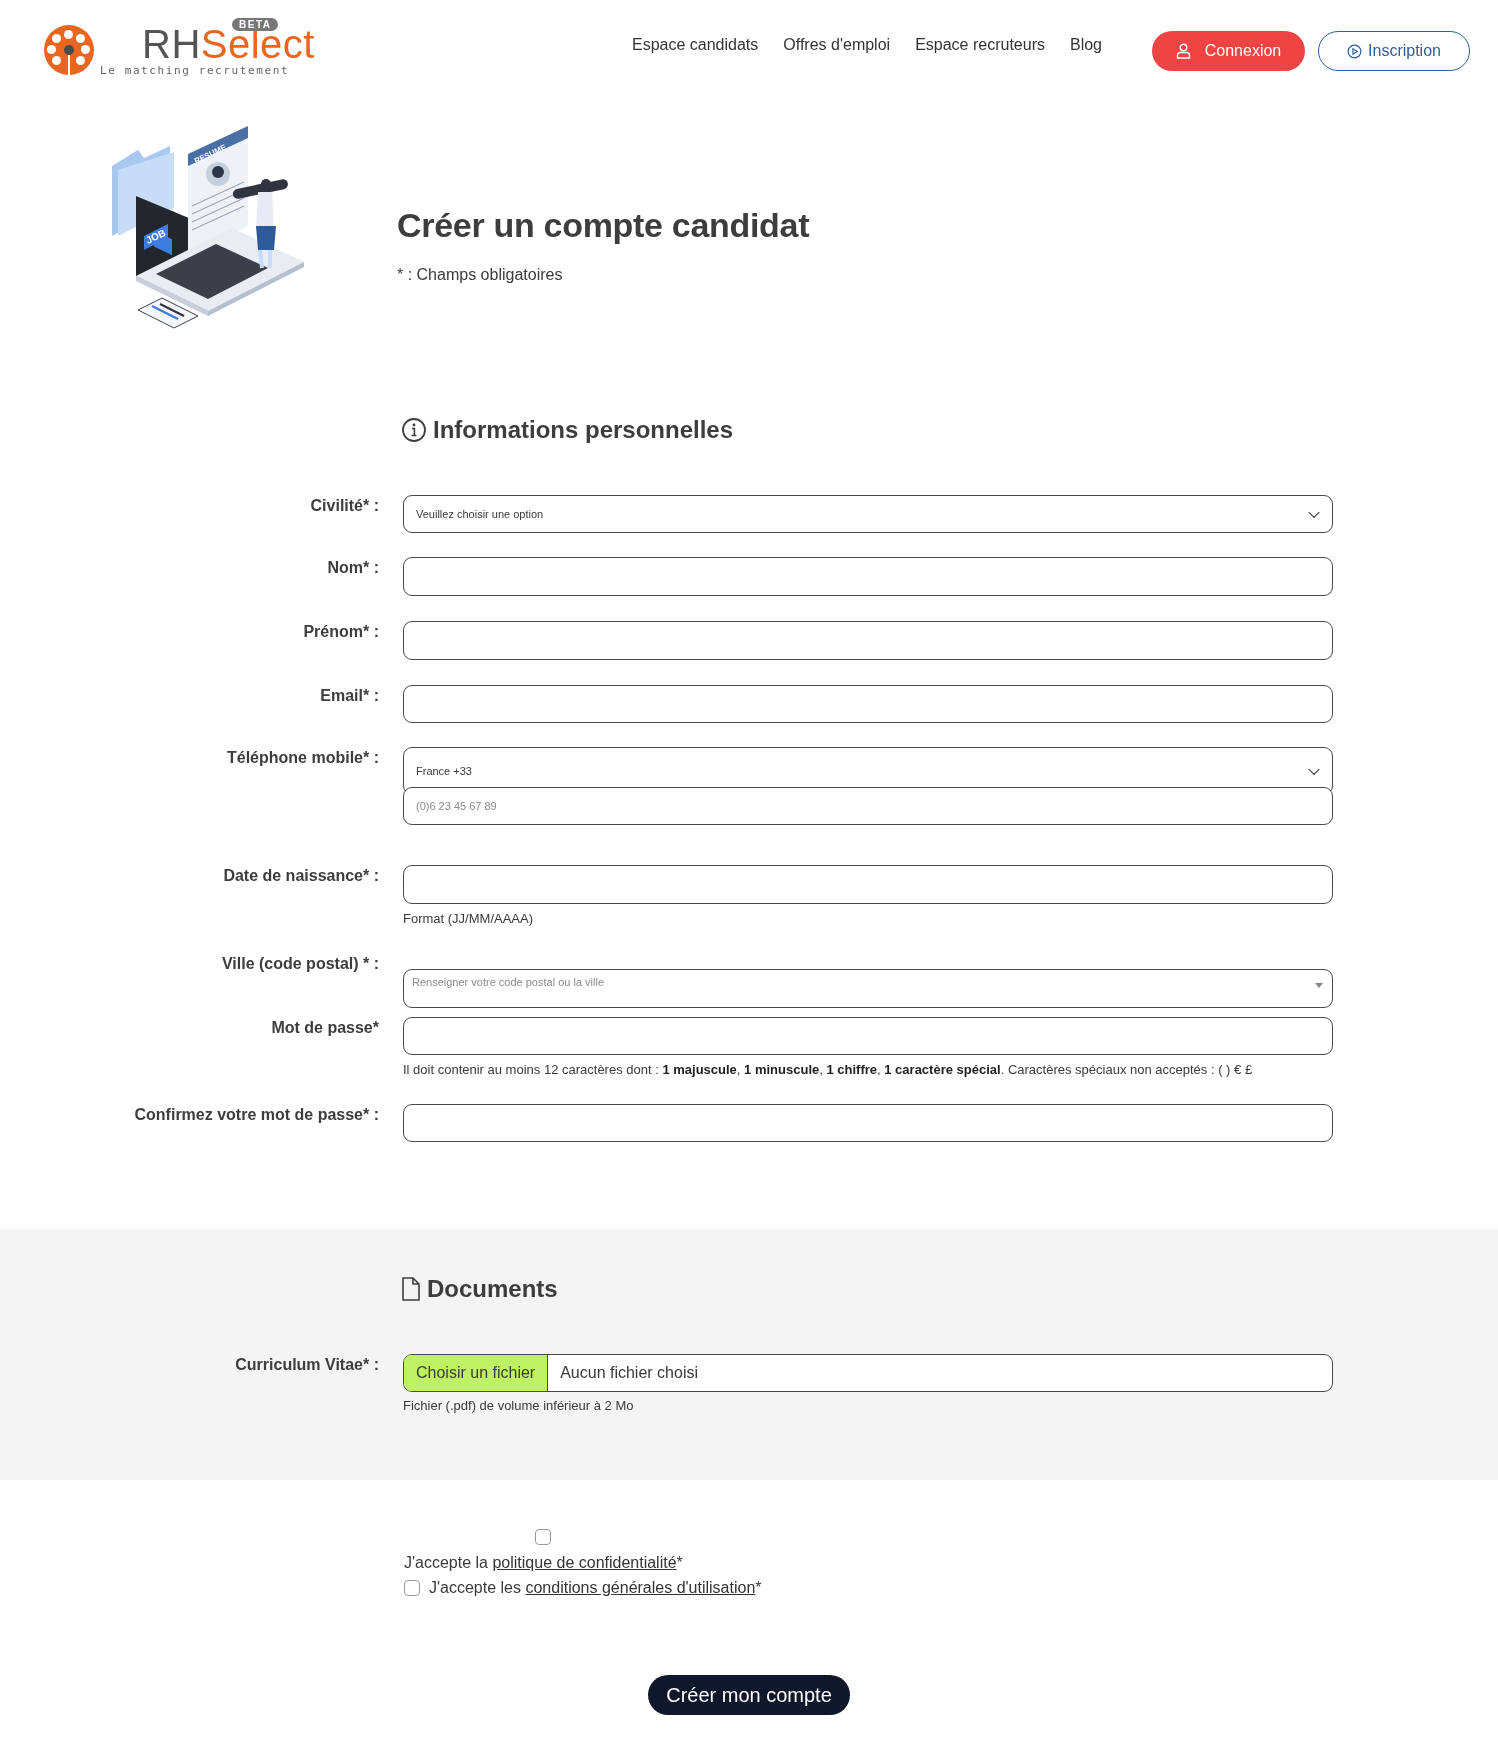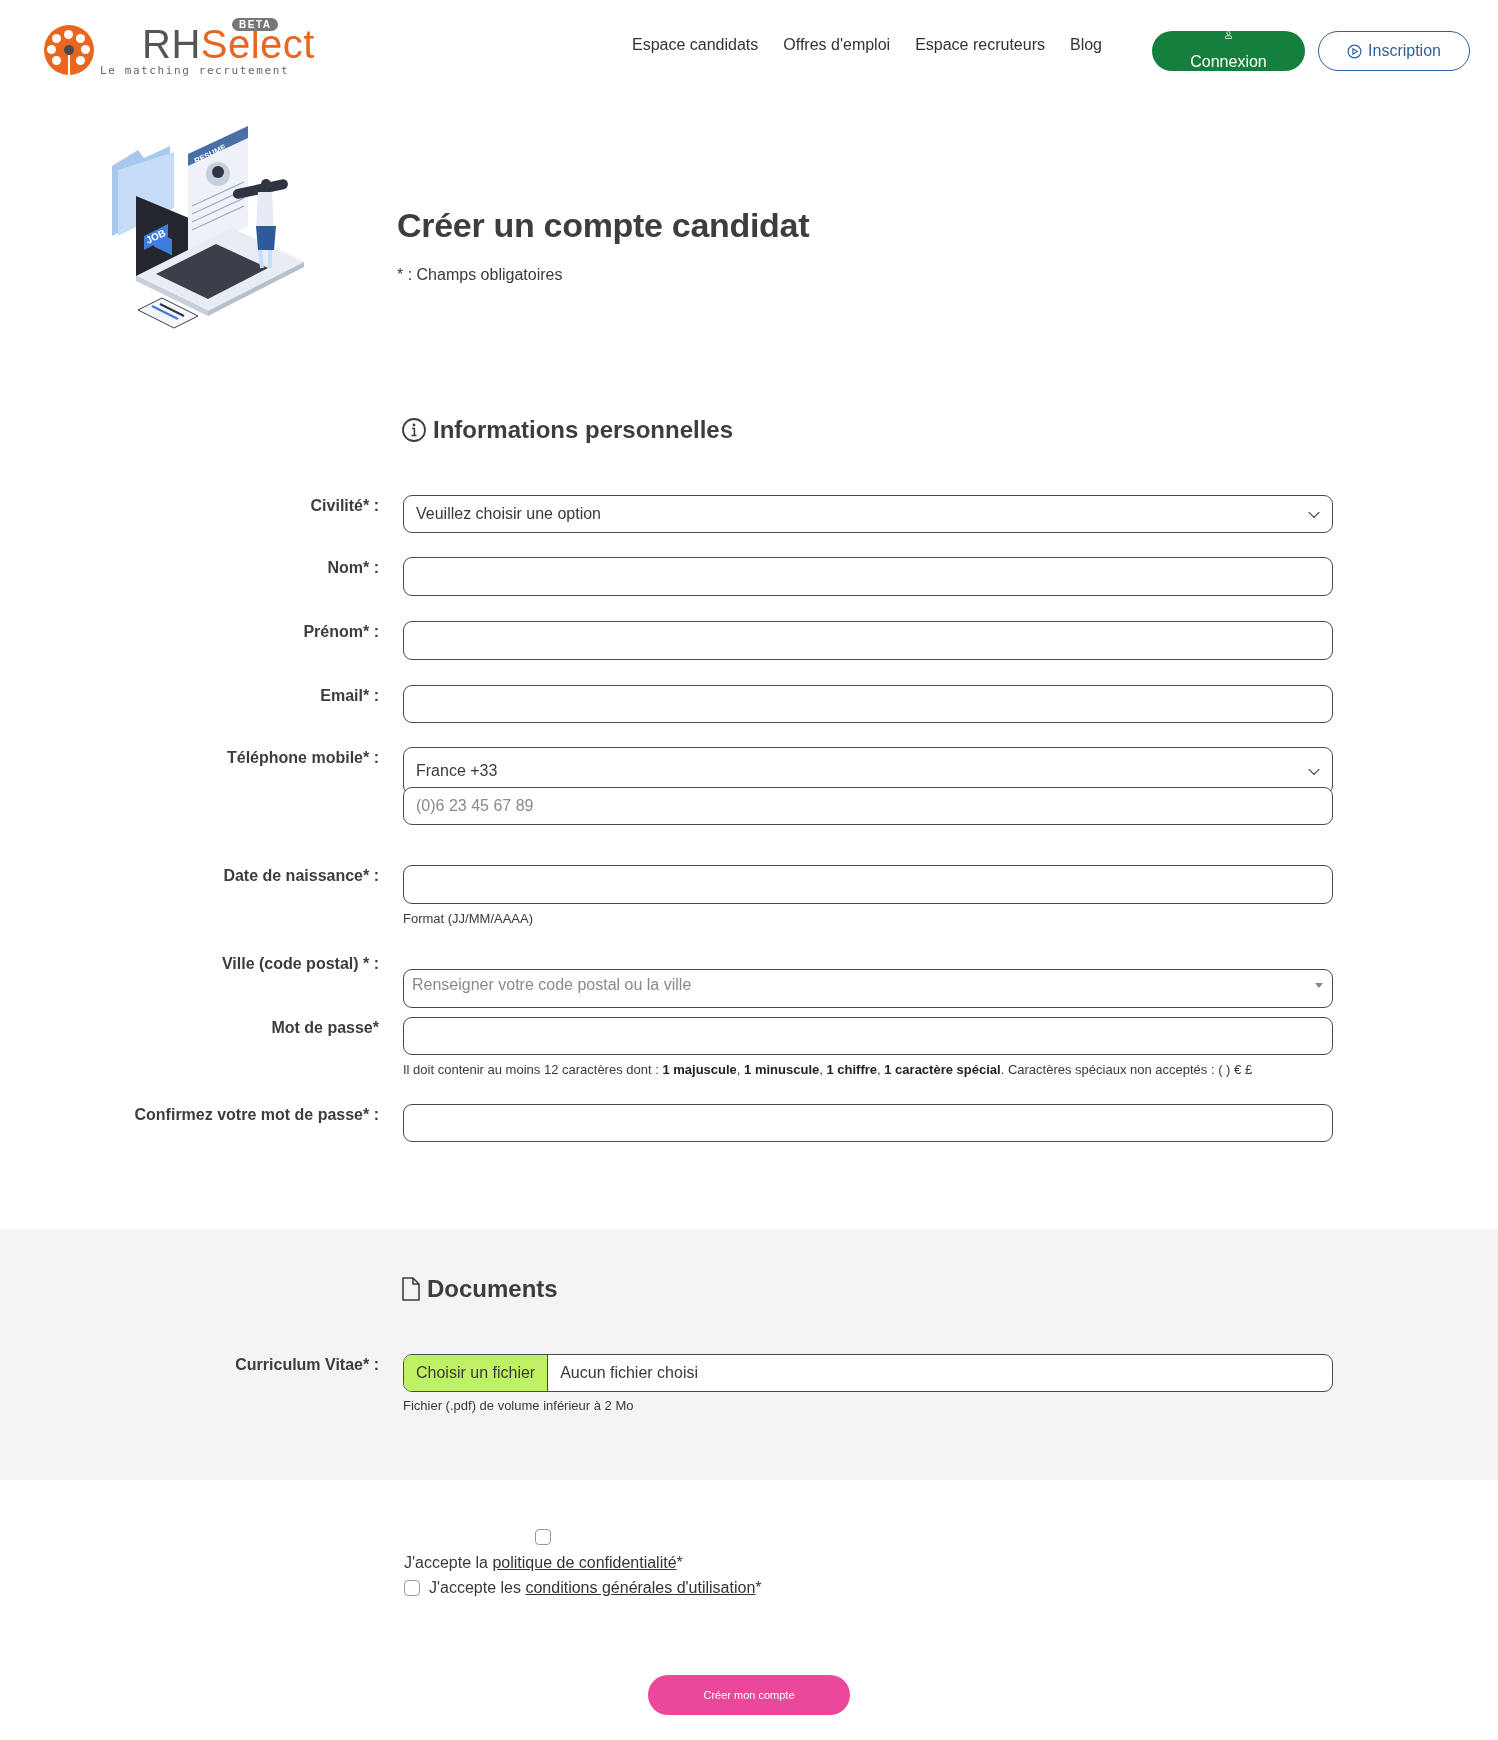--- a/index.html
+++ b/index.html
@@ -13,50 +13,50 @@
   .logo-mark .center { position: absolute; left: 20px; top: 20px; width: 10px; height: 10px; border-radius: 50%; background: #4a4a4a; }
   .logo-mark .stem { position: absolute; left: 24px; top: 30px; width: 2px; height: 20px; background: #fff; }
   .logo-text { position: absolute; left: 54px; top: 4px; font-size: 40px; letter-spacing: 0.5px; font-weight: normal; line-height: 44px; }
   .logo-text .rh { color: #555; margin-left: 44px; }
   .logo-text .sel { color: #e8661f; }
   .logo-beta { position: absolute; left: 188px; top: 0px; background: #777; color: #fff; font-size: 10px; font-weight: bold; letter-spacing: 1.5px; padding: 1px 7px; border-radius: 8px; }
   .logo-tag { position: absolute; left: 56px; top: 46px; font-family: "DejaVu Sans Mono", monospace; font-size: 11px; color: #666; letter-spacing: 1.6px; white-space: nowrap; }
 
   .nav { position: absolute; top: 36px; left: 632px; display: flex; gap: 0; }
   .nav a { font-size: 16px; color: #333; text-decoration: none; margin-right: 25px; white-space: nowrap; }
-  .btn-connexion { position: absolute; left: 1152px; top: 31px; width: 153px; height: 40px; border-radius: 20px; background: #15803d; color: #fff; font-size: 16px; display: flex; align-items: center; justify-content: center; gap: 14px; border: none; flex-direction: column; }
+  .btn-connexion { position: absolute; left: 1152px; top: 31px; width: 153px; height: 40px; border-radius: 20px; background: #ef4444; color: #fff; font-size: 16px; display: flex; align-items: center; justify-content: center; gap: 14px; border: none; }
   .btn-inscription { position: absolute; left: 1318px; top: 31px; width: 152px; height: 40px; border-radius: 20px; background: #fff; color: #2d5f9a; border: 1.5px solid #2d5f9a; font-size: 16px; display: flex; align-items: center; justify-content: center; gap: 6px; }
 
   
   .hero-illus { position: absolute; left: 108px; top: 126px; width: 220px; height: 236px; }
   .page-title { position: absolute; left: 397px; top: 206px; font-size: 34px; font-weight: bold; color: #3d3d3d; letter-spacing: -0.3px; white-space: nowrap; }
   .page-sub { position: absolute; left: 397px; top: 266px; font-size: 16px; color: #3a3a3a; white-space: nowrap; }
 
   
   .section-h { position: absolute; left: 401px; display: flex; align-items: center; gap: 6px; font-size: 24px; font-weight: bold; color: #3d3d3d; white-space: nowrap; }
 
   
   .label { position: absolute; right: 1119px; font-size: 16px; font-weight: bold; color: #3d3d3d; text-align: right; white-space: nowrap; }
-  .field { position: absolute; left: 403px; width: 930px; height: 38px; border: 1.3px solid #4a4a4a; border-radius: 9px; background: #fff; font-size: 16px; color: #3a3a3a; padding: 0 12px; display: flex; align-items: center; font-family: "Liberation Sans", sans-serif; }
+  .field { position: absolute; left: 403px; width: 930px; height: 38px; border: 1.3px solid #4a4a4a; border-radius: 9px; background: #fff; font-size: 11px; color: #3a3a3a; padding: 0 12px; display: flex; align-items: center; font-family: "Liberation Sans", sans-serif; }
   .field.placeholder { color: #8a8a8a; }
   .field .chev { position: absolute; right: 14px; top: 50%; width: 8px; height: 8px; border-right: 1.6px solid #333; border-bottom: 1.6px solid #333; transform: translateY(-70%) rotate(45deg); }
   .field .tri { position: absolute; right: 9px; top: 13px; width: 0; height: 0; border-left: 4px solid transparent; border-right: 4px solid transparent; border-top: 5px solid #888; }
   .hint { position: absolute; left: 403px; font-size: 13px; color: #3a3a3a; white-space: nowrap; }
   .hint b { color: #222; }
 
   .docs-band { position: absolute; left: 0; top: 1229px; width: 1498px; height: 251px; background: #f4f4f4; }
   .file-field { position: absolute; left: 403px; top: 1354px; width: 930px; height: 38px; border: 1.3px solid #4a4a4a; border-radius: 9px; background: #fff; display: flex; overflow: hidden; font-size: 16px; }
   .file-btn { background: #bef264; border-right: 1.3px solid #4a4a4a; padding: 0 12px; display: flex; align-items: center; color: #3a3a3a; white-space: nowrap; }
   .file-name { padding: 0 12px; display: flex; align-items: center; color: #3a3a3a; white-space: nowrap; }
 
   .check-row { position: absolute; left: 404px; display: flex; align-items: center; gap: 9px; font-size: 16px; color: #3a3a3a; white-space: nowrap; }
   .check-box { width: 16px; height: 16px; border: 1.3px solid #999; border-radius: 4px; background: #fff; }
   .check-row a { color: #333; text-decoration: underline; }
 
-  .btn-submit { position: absolute; left: 648px; top: 1675px; width: 202px; height: 40px; border-radius: 20px; background: #ec4899; color: #fff; font-size: 11px; border: none; display: flex; align-items: center; justify-content: center; font-family: "Liberation Sans", sans-serif; }
+  .btn-submit { position: absolute; left: 648px; top: 1675px; width: 202px; height: 40px; border-radius: 20px; background: #0f172a; color: #fff; font-size: 20px; border: none; display: flex; align-items: center; justify-content: center; font-family: "Liberation Sans", sans-serif; }
 </style>
 </head>
 <body>
 
 <div class="logo">
   <div class="logo-mark">
     <span class="dot" style="left:20px;top:5px;"></span>
     <span class="dot" style="left:32px;top:9px;"></span>
     <span class="dot" style="left:37px;top:20px;"></span>
     <span class="dot" style="left:32px;top:31px;"></span>

